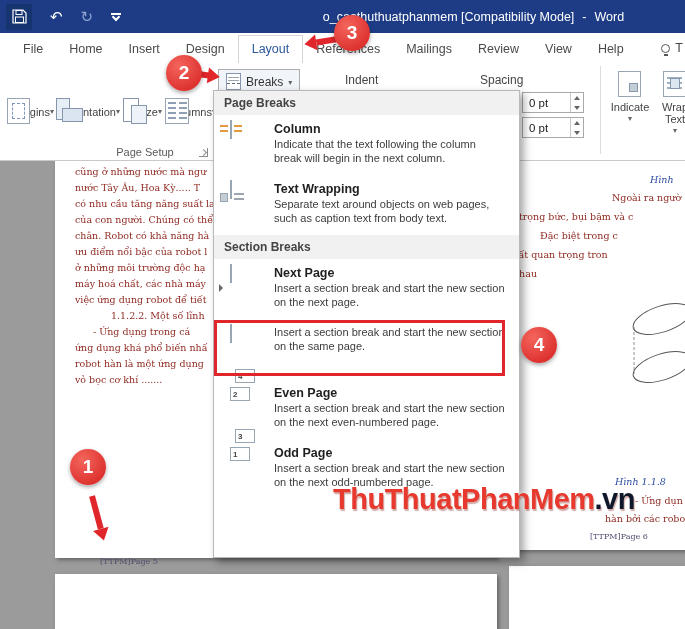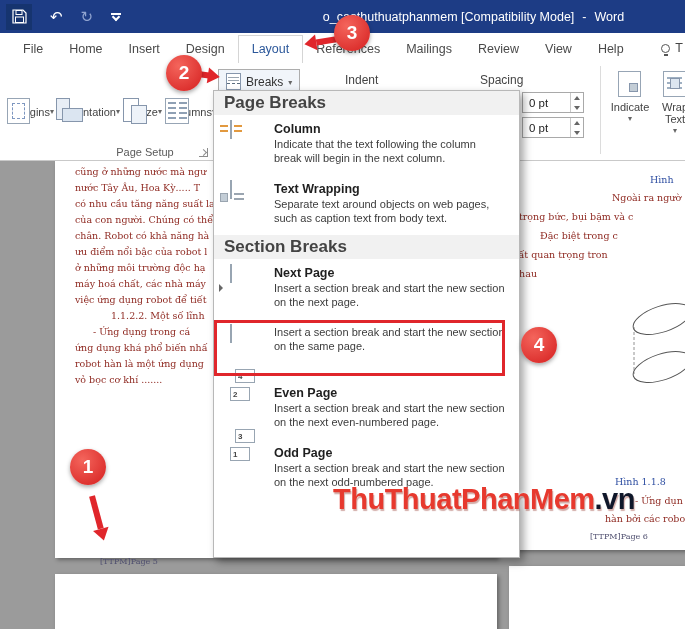--- a/index.html
+++ b/index.html
@@ -85,27 +85,27 @@
   .page{position:absolute;background:#fff;box-shadow:2px 2px 4px rgba(0,0,0,.35)}
   .p1{left:55px;top:0;width:442px;height:397px}
   .p1b{left:55px;top:413px;width:442px;height:60px}
   .p2{left:509px;top:0;width:200px;height:389px}
   .p2b{left:509px;top:405px;width:200px;height:68px}
   .ltext{position:absolute;left:20px;top:3px;width:420px;font-family:"DejaVu Serif",serif;
     font-size:9.5px;line-height:16px;color:#8f2a22;white-space:nowrap}
   .ltext .ind1{padding-left:36px}
   .ltext .ind2{padding-left:18px}
   .rline{position:absolute;font-family:"DejaVu Serif",serif;font-size:9.5px;color:#8f2a22;white-space:nowrap}
-  .rline.blue{color:#2e4ea1;}
+  .rline.blue{color:#2e4ea1;font-style:italic}
   .pfooter{position:absolute;font-size:8px;color:#4f4f6f;font-family:"DejaVu Serif",serif}
 
   
   .menu{position:absolute;left:213px;top:90px;width:307px;height:468px;background:#fff;
     border:1px solid #b8b8b8;box-shadow:4px 4px 8px rgba(0,0,0,.35);z-index:10}
-  .mhdr{height:24px;background:#f1f1f1;font-size:17px;font-weight:bold;color:#444;line-height:24px;padding-left:10px}
+  .mhdr{height:24px;background:#f1f1f1;font-size:12px;font-weight:bold;color:#444;line-height:24px;padding-left:10px}
   .mitem{height:60px;display:flex;align-items:flex-start;gap:10px;padding:6px 8px 0 16px;position:relative;cursor:default}
   .mmark{position:absolute;left:5px;top:25px;width:0;height:0;border-left:4px solid #666;border-top:4px solid transparent;border-bottom:4px solid transparent}
   .micon{width:34px;flex:0 0 34px}
   .ip{width:26px;height:36px;border:1px solid #98a5b2;background:#fff;position:relative;margin:0 auto}
   .lines{position:absolute;background:repeating-linear-gradient(to bottom,#9aa5b0 0 2px,transparent 2px 5px)}
   .lines.or{background:repeating-linear-gradient(to bottom,#e2993f 0 2px,transparent 2px 5px)}
   .dash{position:absolute;left:1px;right:1px;border-top:1px dashed #5a6c7e}
   .obj{position:absolute;background:#c3cdd6;border:1px solid #9aa5b0}
   .pgn{position:absolute;width:20px;height:14px;border:1px solid #98a5b2;background:#fff;
     font-size:8px;font-weight:bold;color:#444;line-height:13px;padding-left:2px}

